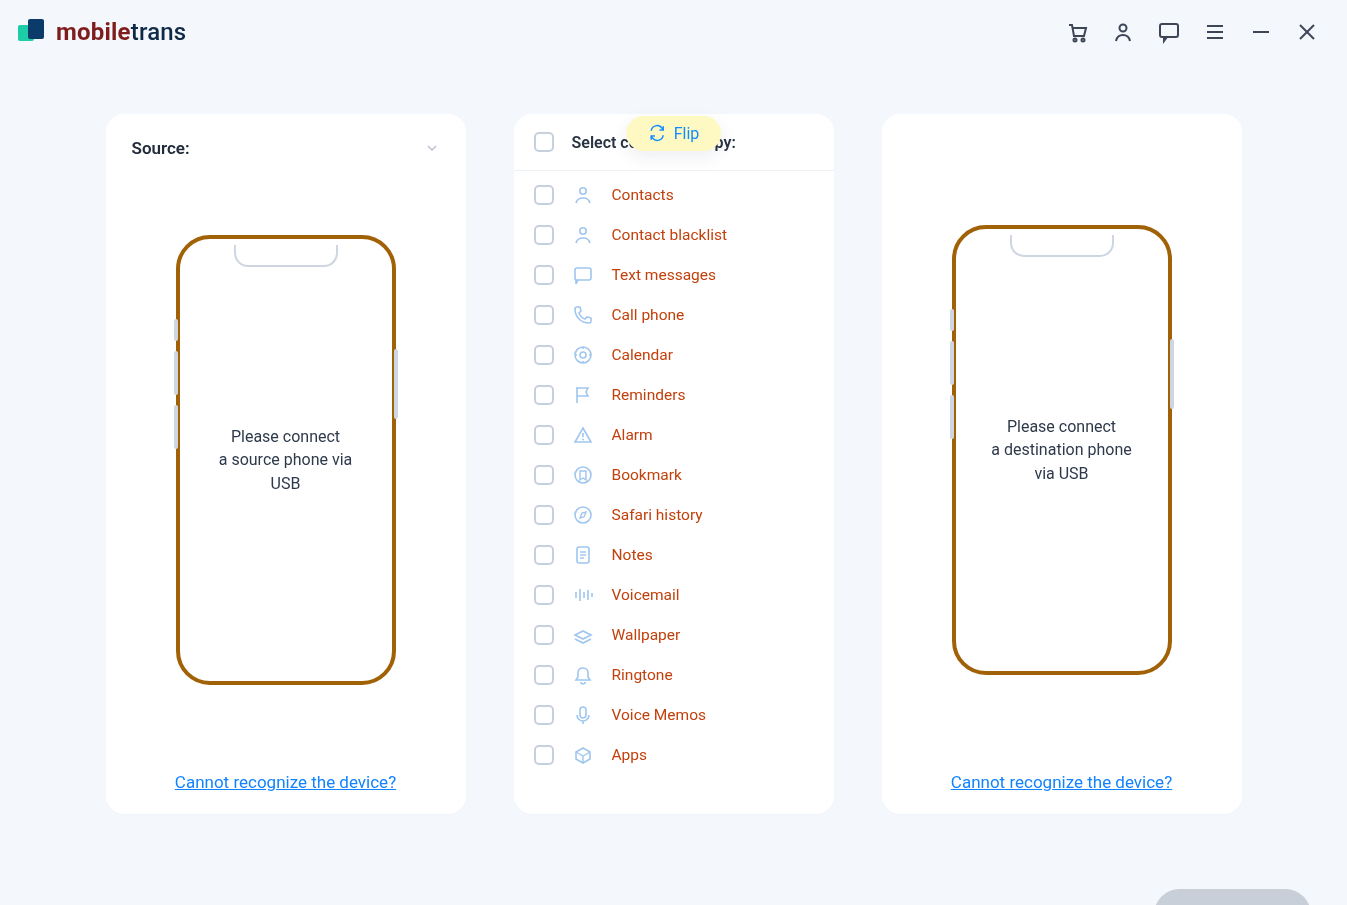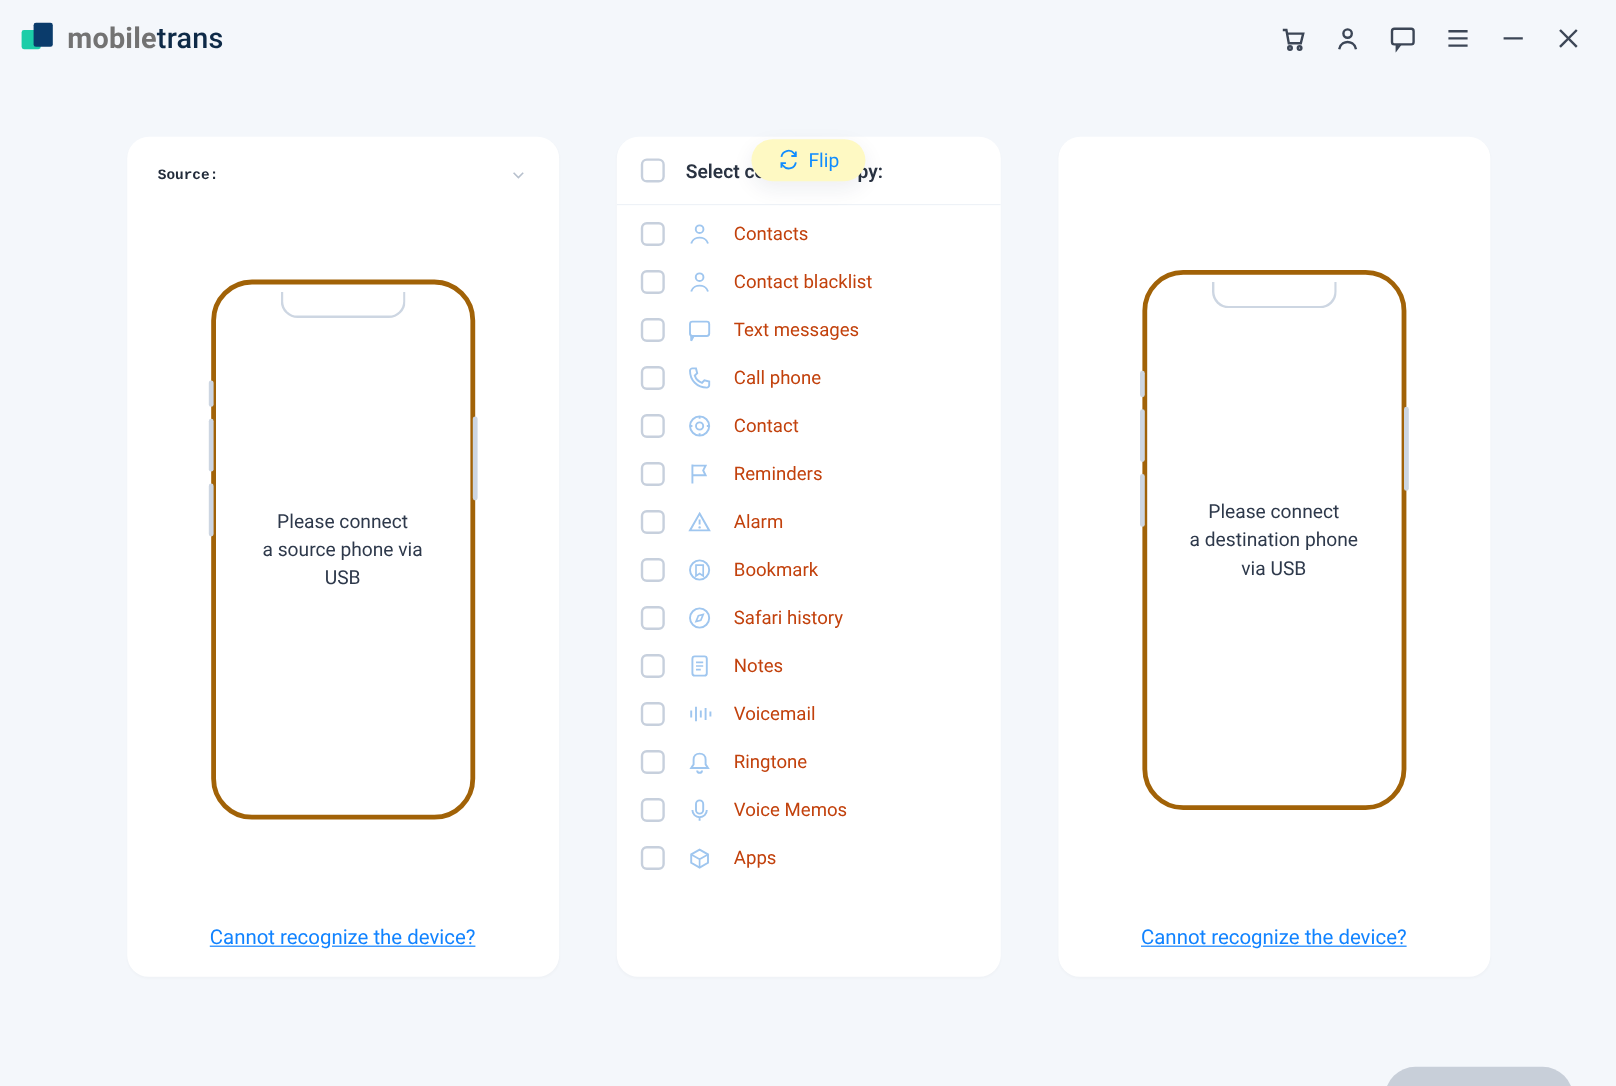--- a/index.html
+++ b/index.html
@@ -3,29 +3,29 @@
 <meta charset="utf-8">
 <style>
   * { box-sizing: border-box; margin: 0; padding: 0; }
   html, body { width: 1347px; height: 905px; font-family: -apple-system, "Segoe UI", Roboto, Arial, sans-serif; background: #f4f7fb; color: #2a3342; overflow: hidden; }
   .titlebar { height: 64px; display: flex; align-items: center; justify-content: space-between; padding: 0 28px 0 18px; }
   .brand { display: flex; align-items: center; gap: 12px; }
   .brand-mark { width: 26px; height: 26px; position: relative; }
   .brand-mark .sq1 { position: absolute; width: 16px; height: 16px; background: #1ccda8; left: 0; top: 6px; border-radius: 2px; }
   .brand-mark .sq2 { position: absolute; width: 16px; height: 20px; background: #0a3b6b; left: 10px; top: 0; border-radius: 2px; }
   .brand-text { font-size: 24px; font-weight: 700; letter-spacing: .2px; }
-  .brand-text .m { color: #737373; }
+  .brand-text .m { color: #7f1d1d; }
   .brand-text .t { color: #0e2a47; font-weight: 500; }
   .win-controls { display: flex; align-items: center; gap: 22px; color: #3c4656; }
   .win-controls .ic { width: 24px; height: 24px; display: flex; align-items: center; justify-content: center; cursor: pointer; }
   .content { position: relative; padding: 0 40px; height: 760px; }
   .flip-pill { position: absolute; left: 50%; transform: translateX(-50%); top: 2px; background: #fef9c3; border-radius: 999px; padding: 8px 22px; display: flex; gap: 8px; color: #108cff; box-shadow: 0 6px 18px rgba(20,40,80,.08); cursor: pointer; font-size: 16px; }
   .cols { display: flex; gap: 48px; justify-content: center; margin-top: 50px; height: 700px; }
   .panel { width: 360px; background: #fff; border-radius: 18px; padding: 24px 26px 22px; display: flex; flex-direction: column; box-shadow: 0 1px 2px rgba(0,0,0,.02); }
-  .panel-head { display: flex; justify-content: space-between; align-items: center; font-size: 12px; font-weight: 600; color: #222b3a; font-family: Liberation Mono, monospace; }
+  .panel-head { display: flex; justify-content: space-between; align-items: center; font-size: 17px; font-weight: 600; color: #222b3a; }
   .chev { color: #b7c0cd; }
   .phone-wrap { flex: 1; display: flex; align-items: center; justify-content: center; position: relative; }
   .phone { width: 220px; height: 450px; border: 4px solid #a16207; border-radius: 34px; position: relative; display: flex; align-items: center; justify-content: center; }
   .phone:before { content: ""; position: absolute; top: 6px; left: 50%; transform: translateX(-50%); width: 100px; height: 20px; border: 2px solid #cdd6e2; border-top: none; border-radius: 0 0 14px 14px; background: #fff; }
   .phone .btns { position: absolute; left: -6px; top: 80px; display: flex; flex-direction: column; gap: 10px; }
   .phone .btns span { width: 4px; background: #cdd6e2; border-radius: 2px; }
   .phone .btns span:nth-child(1){height:22px} .phone .btns span:nth-child(2){height:44px} .phone .btns span:nth-child(3){height:44px}
   .phone .pbtn { position: absolute; right: -6px; top: 110px; width: 4px; height: 70px; background: #cdd6e2; border-radius: 2px; }
   .phone-msg { text-align: center; font-size: 16px; color: #2e394b; line-height: 1.45; }
   .help-link { text-align: center; color: #1183ff; text-decoration: underline; font-size: 17px; cursor: pointer; margin-top: 10px; }
@@ -241,21 +241,21 @@
             </div>
             <div class="lbl">Call phone</div>
           </div>
           <div class="row">
             <div class="chk"></div>
             <div class="ic">
               <svg width="22" height="22" viewBox="0 0 22 22">
                 <use href="#i-calendar"></use>
               </svg>
             </div>
-            <div class="lbl">Contact</div>
+            <div class="lbl">Calendar</div>
           </div>
           <div class="row">
             <div class="chk"></div>
             <div class="ic">
               <svg width="22" height="22" viewBox="0 0 22 22">
                 <use href="#i-flag"></use>
               </svg>
             </div>
             <div class="lbl">Reminders</div>
           </div>
@@ -296,20 +296,29 @@
             <div class="lbl">Notes</div>
           </div>
           <div class="row">
             <div class="chk"></div>
             <div class="ic">
               <svg width="22" height="22" viewBox="0 0 22 22">
                 <use href="#i-voicemail"></use>
               </svg>
             </div>
             <div class="lbl">Voicemail</div>
+          </div>
+          <div class="row">
+            <div class="chk"></div>
+            <div class="ic">
+              <svg width="22" height="22" viewBox="0 0 22 22">
+                <use href="#i-wallpaper"></use>
+              </svg>
+            </div>
+            <div class="lbl">Wallpaper</div>
           </div>
           <div class="row">
             <div class="chk"></div>
             <div class="ic">
               <svg width="22" height="22" viewBox="0 0 22 22">
                 <use href="#i-ringtone"></use>
               </svg>
             </div>
             <div class="lbl">Ringtone</div>
           </div>

